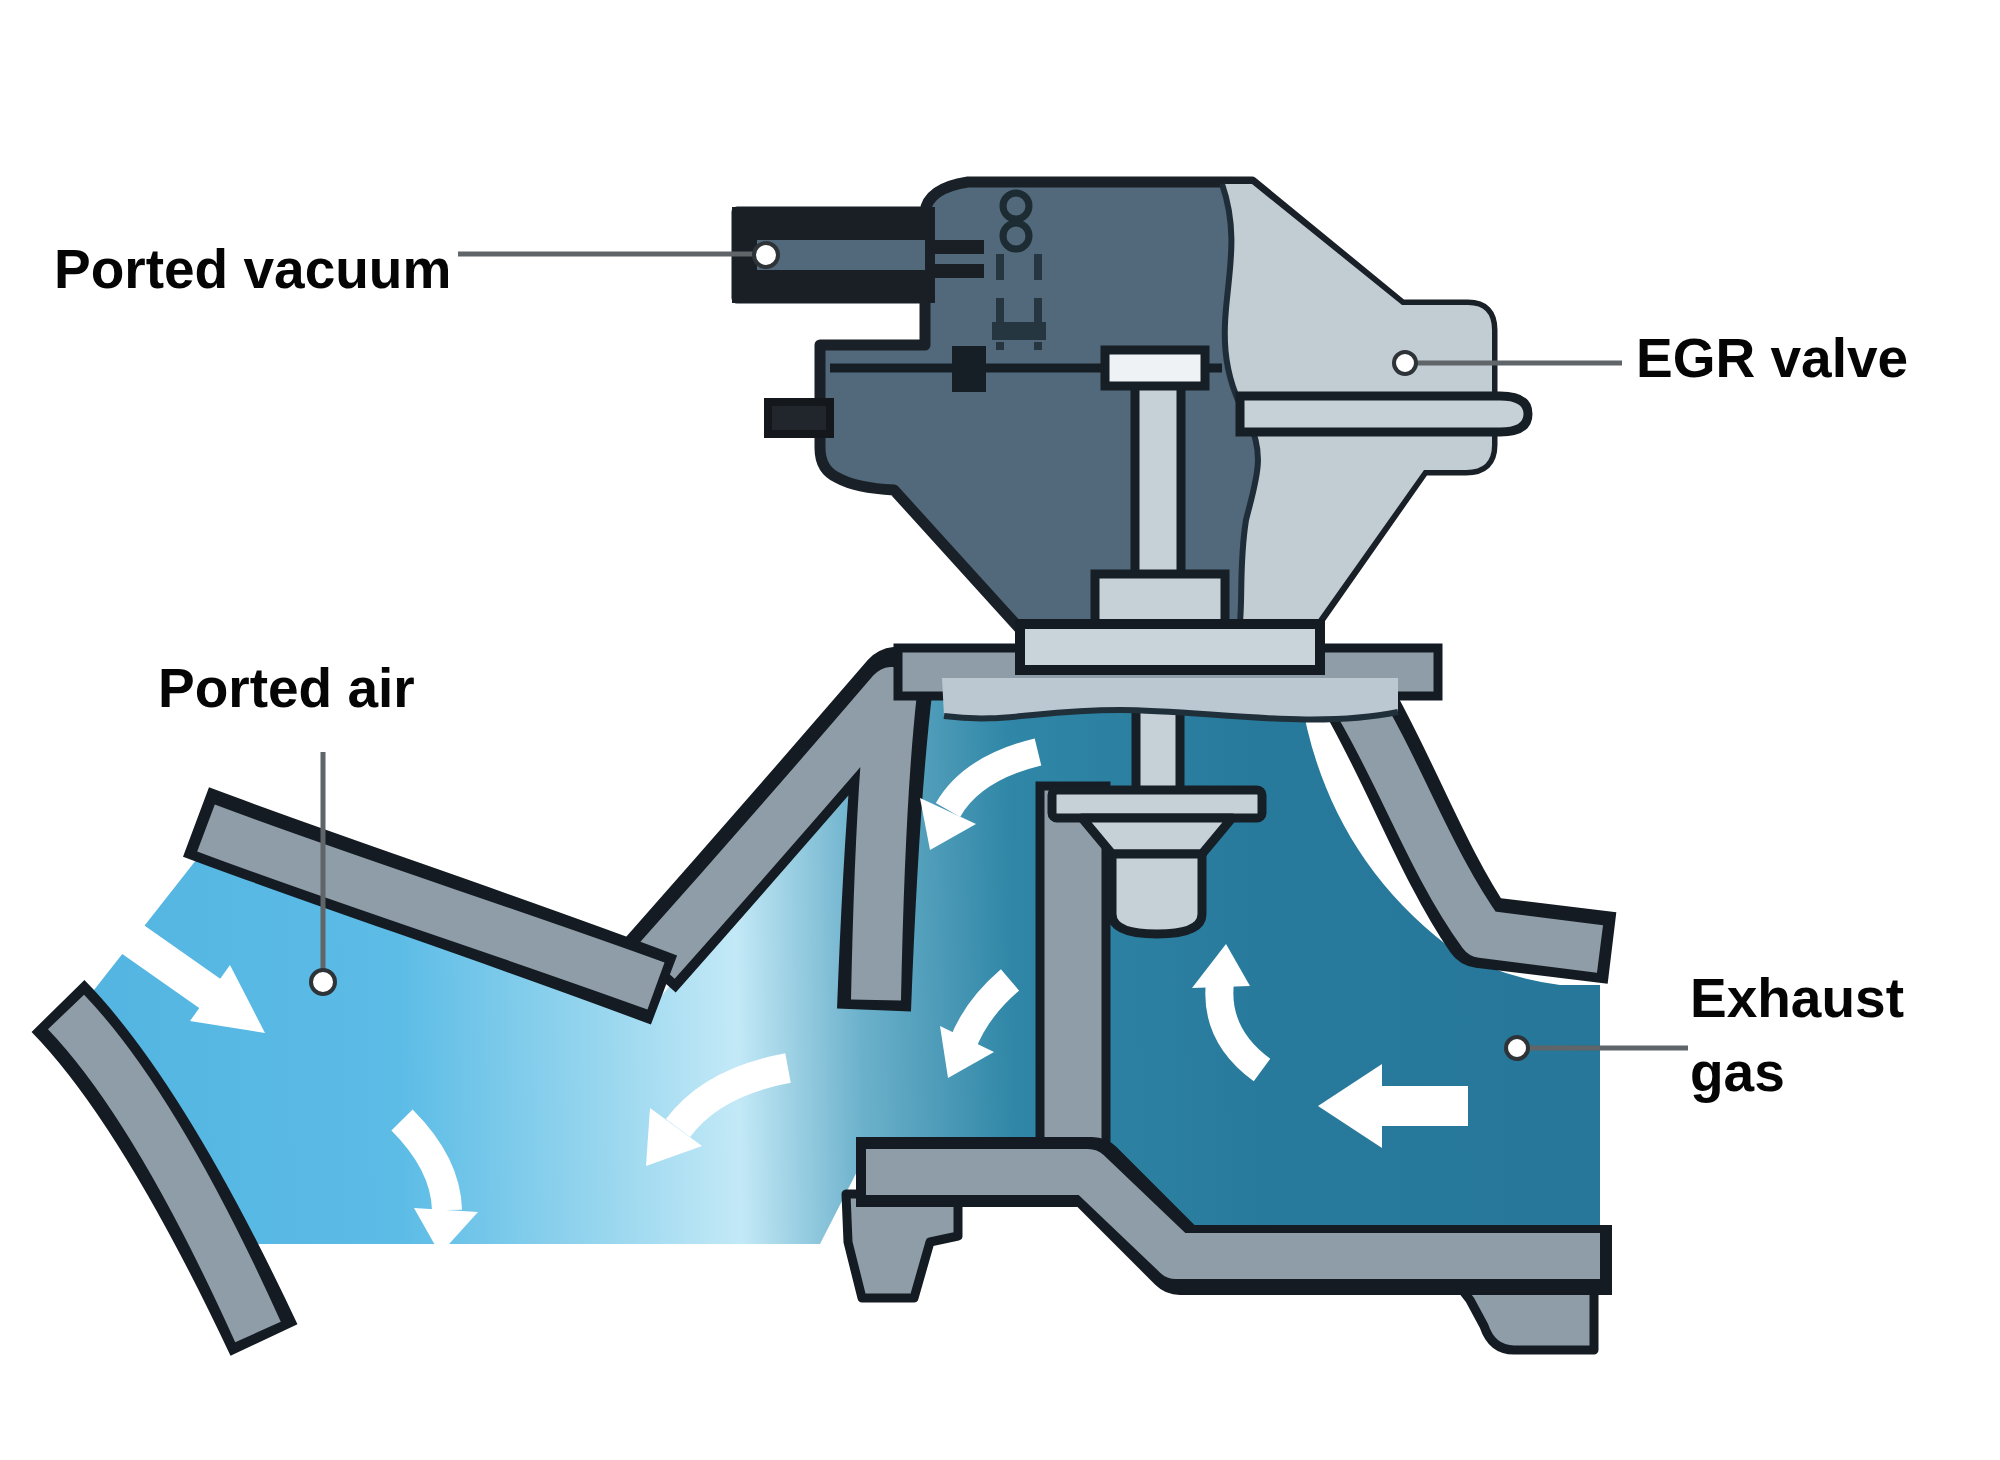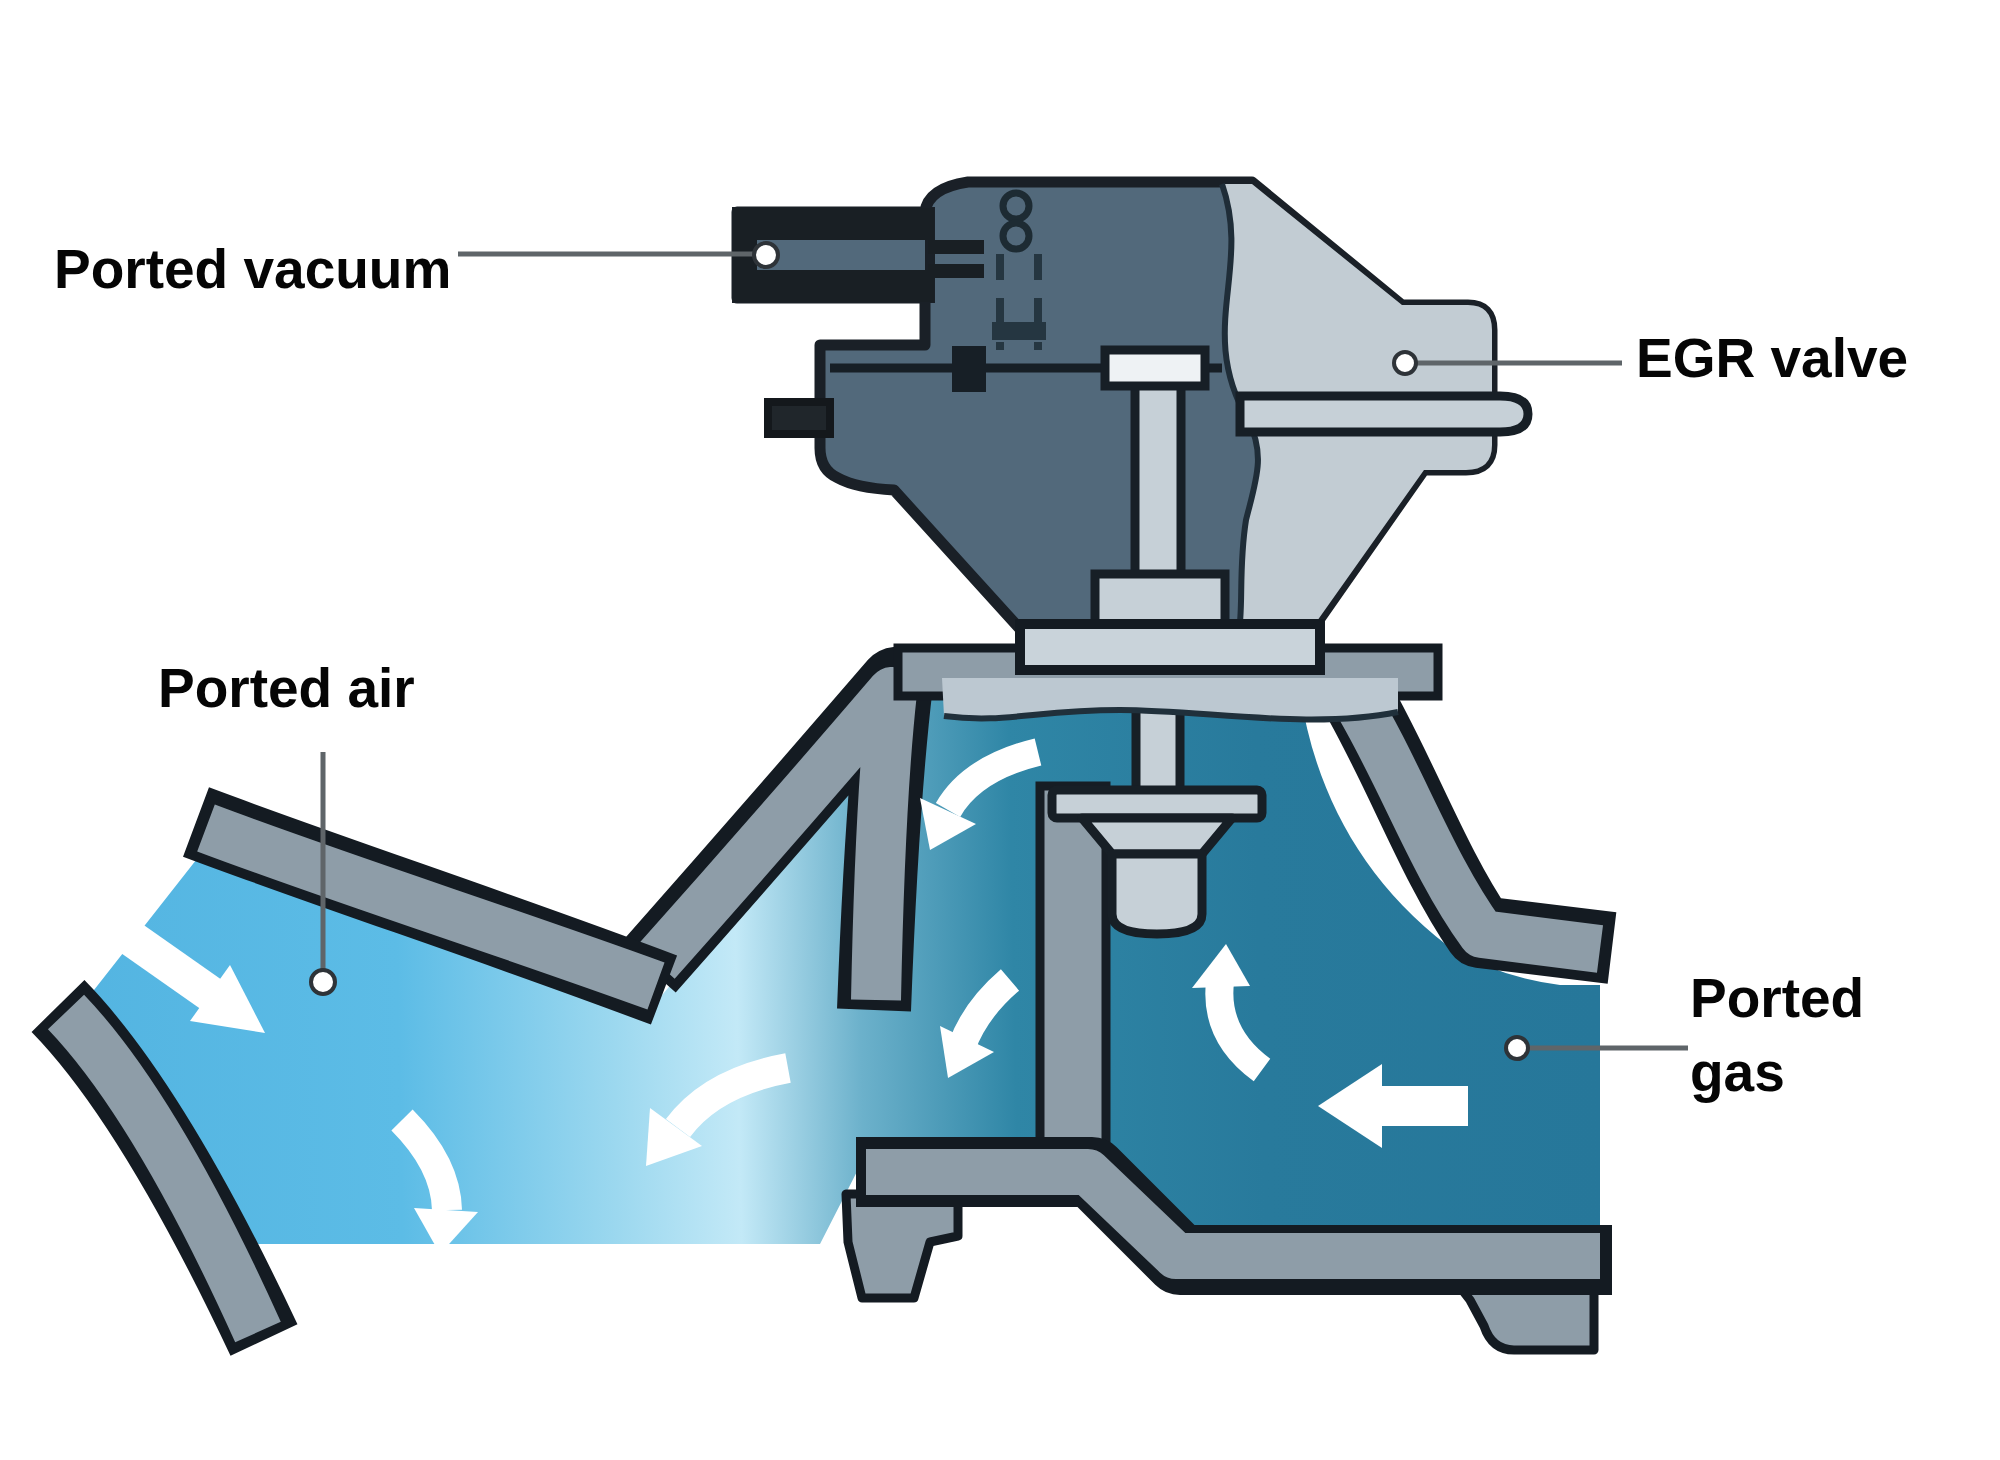--- a/index.html
+++ b/index.html
@@ -191,16 +191,16 @@
       <circle cx="766" cy="255" r="12"></circle>
       <circle cx="1405" cy="363" r="11"></circle>
       <circle cx="323" cy="982" r="12"></circle>
       <circle cx="1517" cy="1048" r="11"></circle>
     </g>
   </svg>
 
   <div class="diagram-label" style="left:54px; top:214px;margin-top:19px;">Ported vacuum</div>
   <div class="diagram-label" style="left:1636px; top:322px;">EGR valve</div>
   <div class="diagram-label" style="left:158px; top:652px;">Ported air</div>
-  <div class="diagram-label" style="left:1690px; top:962px;">Ported
+  <div class="diagram-label" style="left:1690px; top:962px;">Exhaust
 gas</div>
 
 </div>
 
 </body></html>

